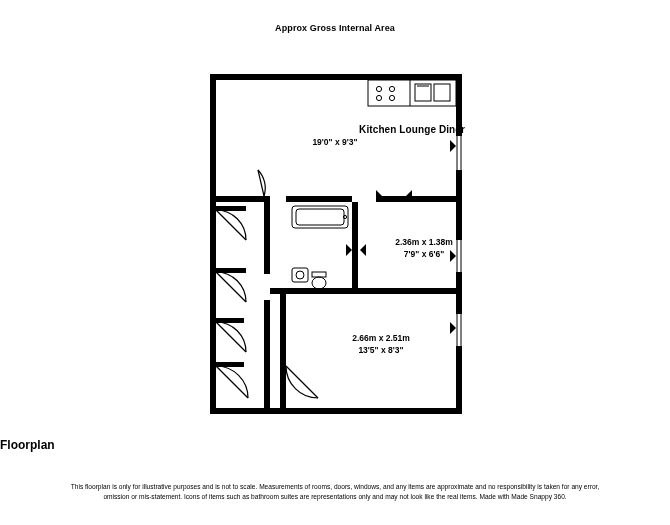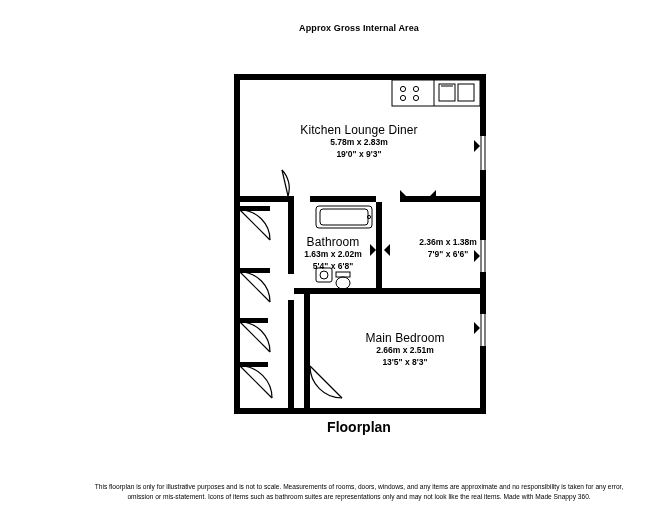--- a/index.html
+++ b/index.html
@@ -12,21 +12,20 @@
     height: 525px;
     font-family: "Liberation Sans", sans-serif;
     color: #000000;
     position: relative;
     overflow: hidden;
   }
   #page {
     position: relative;
     width: 607px;
     height: 525px;
-    margin-left: 24px;
   }
   .hdr {
     position: absolute;
     top: 22px;
     left: 0;
     width: 670px;
     text-align: center;
     font-size: 9px;
     font-weight: bold;
     line-height: 13px;
@@ -44,41 +43,41 @@
   }
 
   
   .room {
     position: absolute;
     text-align: center;
     line-height: 12px;
     white-space: nowrap;
   }
   .room .name {
-    font-size: 12px;
-    font-weight: normal;
+    font-size: 10px;
+    font-weight: bold;
     letter-spacing: 0.1px;
+    text-align: right;
   }
   .room .dim {
     font-size: 8.5px;
     font-weight: bold;
   }
 
   #room-kitchen { left: 205px; top: 124px; width: 260px; }
   #room-bathroom { left: 253px; top: 236px; width: 112px; }
   #room-study { left: 360px; top: 236px; width: 128px; }
   #room-bedroom { left: 285px; top: 332px; width: 192px; }
 
   .title {
     position: absolute;
     left: 0;
-    top: 419px;
-    width: 670px;
-    text-align: center;
-    font-size: 14px;
+    top: 438px;
+    width: 670px;
+    font-size: 12px;
     font-weight: bold;
   }
   .disclaimer {
     position: absolute;
     left: 70px;
     top: 482px;
     width: 530px;
     text-align: center;
     font-size: 6.6px;
     line-height: 9.5px;
@@ -213,37 +212,30 @@
       <rect x="280" y="358" width="6" height="10" fill="#000" stroke="none"></rect>
 
       <polygon points="352,250 346,244 346,256" fill="#000" stroke="none"></polygon>
       <polygon points="360,250 366,244 366,256" fill="#000" stroke="none"></polygon>
 
     </g>
   </svg>
 
   <div class="room" id="room-kitchen">
     <div class="name">Kitchen Lounge Diner</div>
-    <div class="dim">5.78m x 2.83m</div>
     <div class="dim">19'0" x 9'3"</div>
   </div>
 
-  <div class="room" id="room-bathroom">
-    <div class="name">Bathroom</div>
-    <div class="dim">1.63m x 2.02m</div>
-    <div class="dim">5'4" x 6'8"</div>
-  </div>
 
   <div class="room" id="room-study">
     <div class="dim">2.36m x 1.38m</div>
     <div class="dim">7'9" x 6'6"</div>
   </div>
 
   <div class="room" id="room-bedroom">
-    <div class="name">Main Bedroom</div>
     <div class="dim">2.66m x 2.51m</div>
     <div class="dim">13'5" x 8'3"</div>
   </div>
 
   <div class="title">Floorplan</div>
 
   <div class="disclaimer">This floorplan is only for illustrative purposes and is not to scale. Measurements of rooms, doors, windows, and any items are approximate and no responsibility is taken for any error, omission or mis-statement. Icons of items such as bathroom suites are representations only and may not look like the real items. Made with Made Snappy 360.</div>
 
 </div>
 

